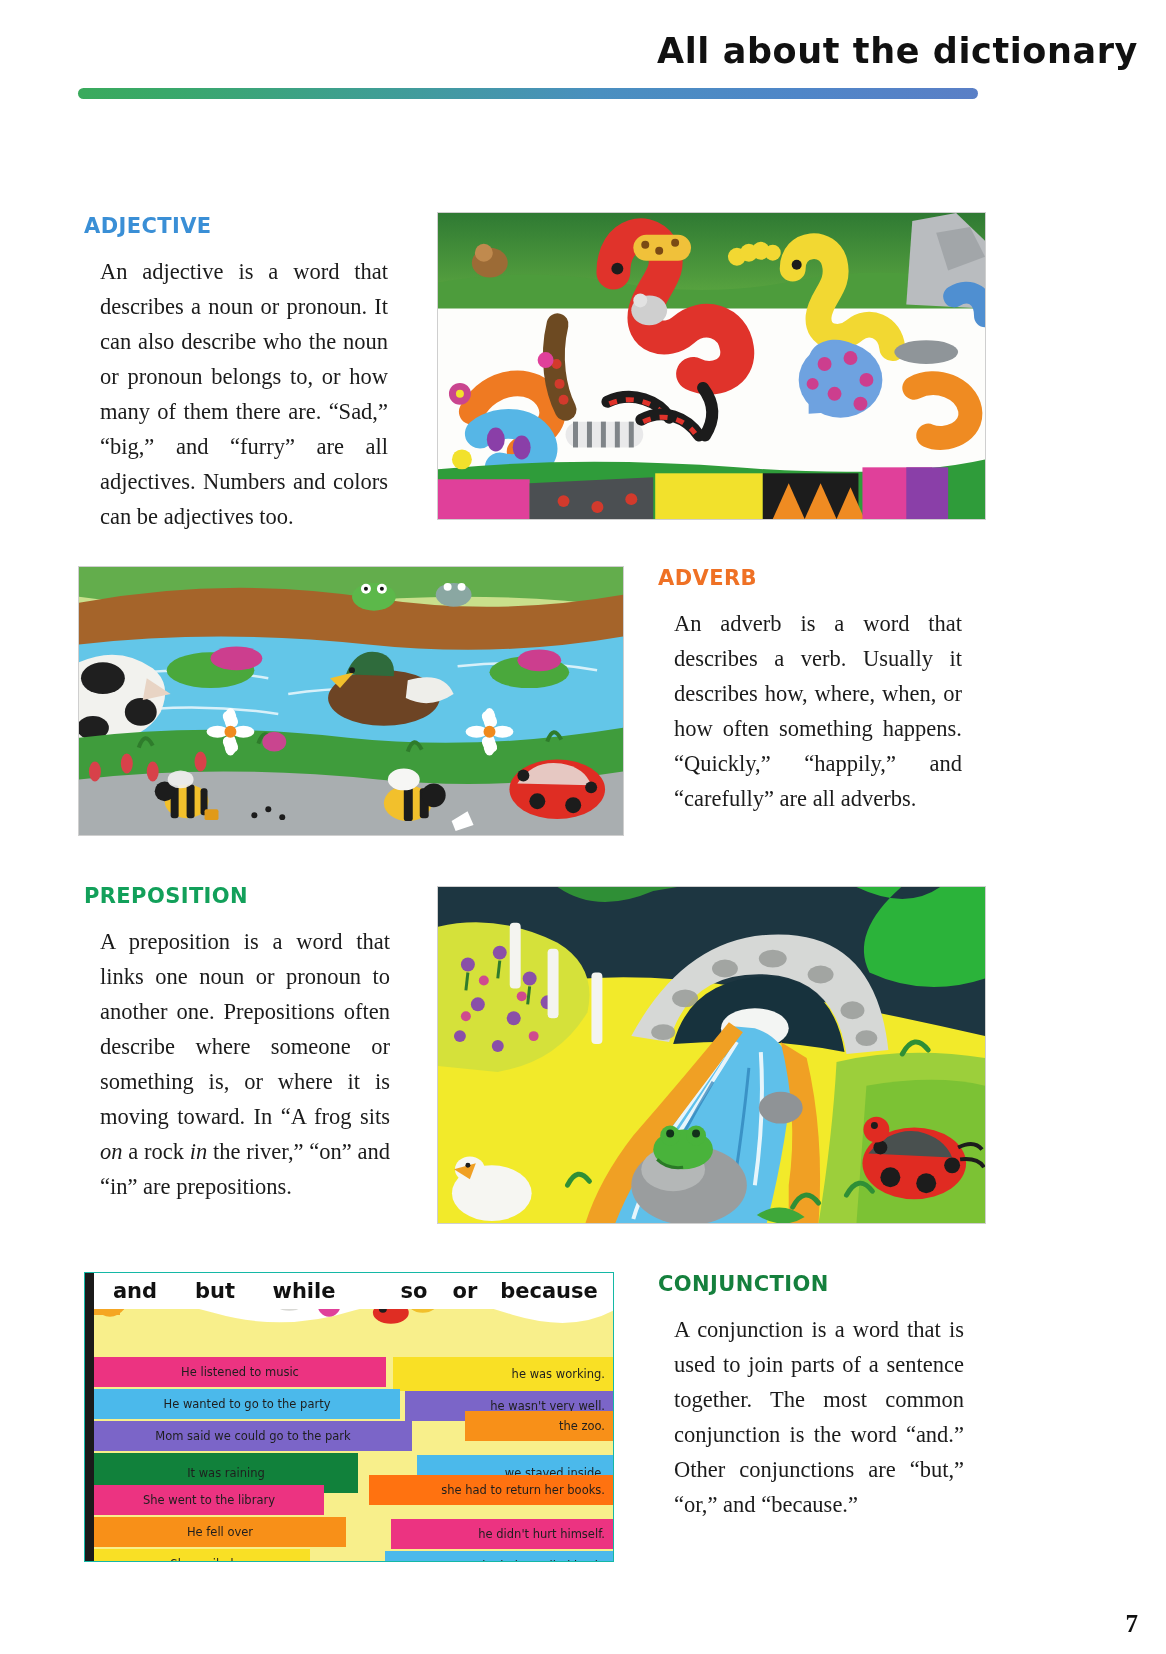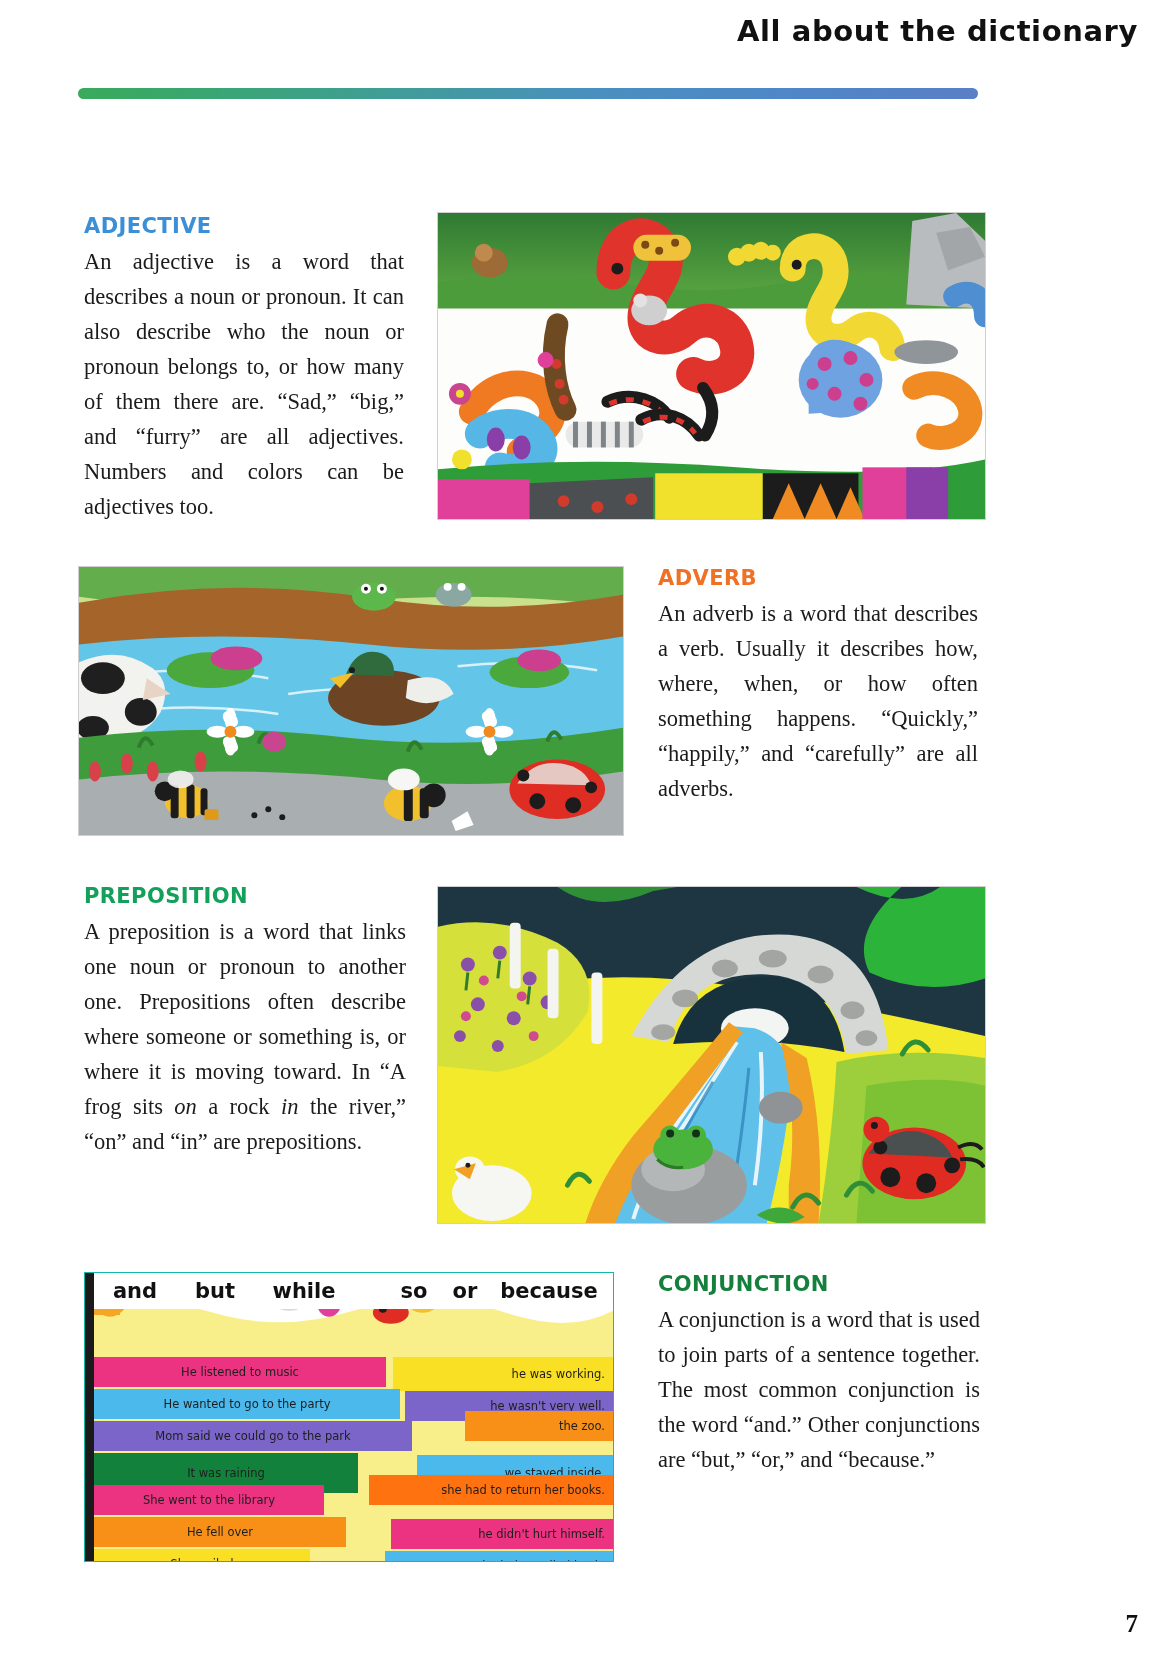--- a/index.html
+++ b/index.html
@@ -11,25 +11,25 @@
     width: 1166px;
     height: 1654px;
     position: relative;
     font-family: "Liberation Serif", serif;
     overflow: hidden;
   }
 
   
   .page-header {
     position: absolute;
-    top: 14px;
+    top: 31px;
     right: 28px;
     font-family: "DejaVu Sans", sans-serif;
     font-weight: bold;
-    font-size: 29px;
+    font-size: 35px;
     letter-spacing: 0.6px;
     color: #111111;
     margin-left: 10px;
   }
   .rule-bar {
     position: absolute;
     left: 78px;
     top: 88px;
     width: 900px;
     height: 11px;
@@ -44,21 +44,21 @@
     font-size: 21px;
     letter-spacing: 0.4px;
     margin: 0 0 6px 0;
   }
   .body-text {
     font-family: "Liberation Serif", serif;
     font-size: 22.5px;
     line-height: 35px;
     color: #1b1b1b;
     text-align: justify;
-    margin: 0;
+    margin: 16px;
   }
   .body-text em { font-style: italic; }
 
   
   #adjective-block { position: absolute; left: 84px; top: 214px; width: 320px; }
   #adjective-figure { position: absolute; left: 437px; top: 212px; width: 549px; height: 308px; }
 
   #adverb-figure  { position: absolute; left: 78px;  top: 566px; width: 546px; height: 270px; }
   #adverb-block   { position: absolute; left: 658px; top: 566px; width: 320px; }
 

